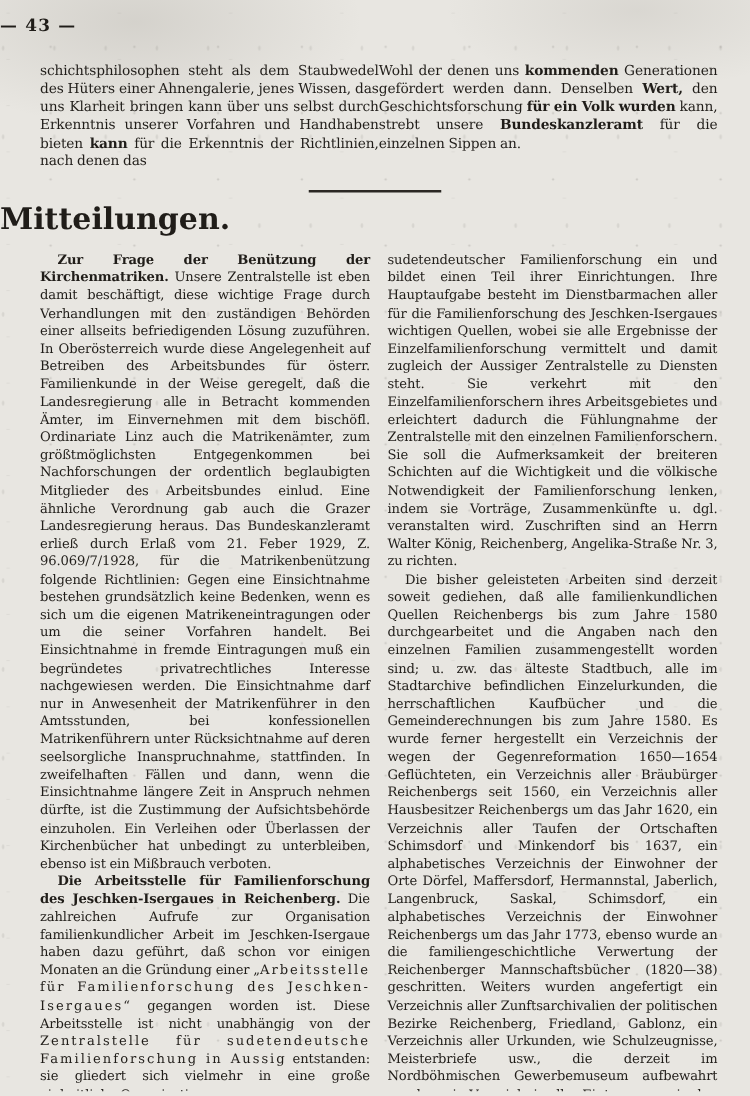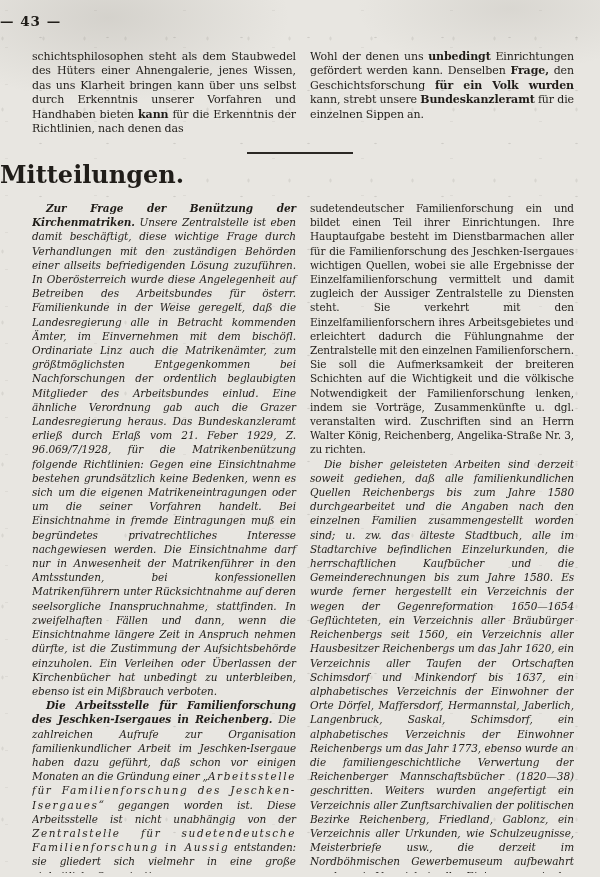--- a/index.html
+++ b/index.html
@@ -33,21 +33,20 @@
     font-size: 13.5px;
     font-weight: bold;
     letter-spacing: 1px;
   }
   .top-cols {
     position: absolute;
     top: 50px;
     left: 32px;
     right: 26px;
     display: flex;
-    gap: 14px;
   }
   .divider {
     position: absolute;
     top: 152px;
     left: 50%;
     transform: translateX(-50%);
     width: 106px;
     height: 0;
     border-top: 2px solid #2b2824;
   }
@@ -80,38 +79,37 @@
     text-align: justify;
     letter-spacing: -0.1px;
     word-spacing: -0.3px;
   }
   .top-cols .col p.para {
     font-size: 11px;
     line-height: 14.4px;
   }
   .col p.para.indent {
     text-indent: 14px;
-    font-style: italic;
   }
   .bold { font-weight: bold; }
   .spaced { letter-spacing: 1.6px; }
 </style>
 </head>
 <body>
 
 <div class="page">
 
   <div class="pagenum">— 43 —</div>
 
   <div class="top-cols">
     <div class="col">
         <p class="para"><span>schichtsphilosophen steht als dem Staubwedel des Hüters einer Ahnengalerie, jenes Wissen, das uns Klarheit bringen kann über uns selbst durch Erkenntnis unserer Vorfahren und Handhaben bieten </span><span class="bold">kann</span><span> für die Erkenntnis der Richtlinien, nach denen das</span></p>
       </div>
     <div class="col">
-        <p class="para"><span>Wohl der denen uns </span><span class="bold">unbedingt</span><span> Einrichtungen gefördert werden kann. Denselben </span><span class="bold">Frage,</span><span> den Geschichtsforschung </span><span class="bold">für ein Volk wurden</span><span> kann, strebt unsere </span><span class="bold">Bundeskanzleramt</span><span> für die einzelnen Sippen an.</span></p>
+        <p class="para"><span>Wohl der denen uns </span><span class="bold">kommenden</span><span> Generationen gefördert werden dann. Denselben </span><span class="bold">Wert,</span><span> den Geschichtsforschung </span><span class="bold">für ein Volk wurden</span><span> kann, strebt unsere </span><span class="bold">Bundeskanzleramt</span><span> für die einzelnen Sippen an.</span></p>
       </div>
   </div>
 
   <div class="divider"></div>
 
   <div class="heading">Mitteilungen.</div>
 
   <div class="main-cols">
     <div class="col">
         <p class="para indent"><span class="bold">Zur Frage der Benützung der Kirchenmatriken.</span><span> Unsere Zentralstelle ist eben damit beschäftigt, diese wichtige Frage durch Verhandlungen mit den zuständigen Behörden einer allseits befriedigenden Lösung zuzuführen. In Oberösterreich wurde diese Angelegenheit auf Betreiben des Arbeitsbundes für österr. Familienkunde in der Weise geregelt, daß die Landesregierung alle in Betracht kommenden Ämter, im Einvernehmen mit dem bischöfl. Ordinariate Linz auch die Matrikenämter, zum größtmöglichsten Entgegenkommen bei Nachforschungen der ordentlich beglaubigten Mitglieder des Arbeitsbundes einlud. Eine ähnliche Verordnung gab auch die Grazer Landesregierung heraus. Das Bundeskanzleramt erließ durch Erlaß vom 21. Feber 1929, Z. 96.069/7/1928, für die Matrikenbenützung folgende Richtlinien: Gegen eine Einsichtnahme bestehen grundsätzlich keine Bedenken, wenn es sich um die eigenen Matrikeneintragungen oder um die seiner Vorfahren handelt. Bei Einsichtnahme in fremde Eintragungen muß ein begründetes privatrechtliches Interesse nachgewiesen werden. Die Einsichtnahme darf nur in Anwesenheit der Matrikenführer in den Amtsstunden, bei konfessionellen Matrikenführern unter Rücksichtnahme auf deren seelsorgliche Inanspruchnahme, stattfinden. In zweifelhaften Fällen und dann, wenn die Einsichtnahme längere Zeit in Anspruch nehmen dürfte, ist die Zustimmung der Aufsichtsbehörde einzuholen. Ein Verleihen oder Überlassen der Kirchenbücher hat unbedingt zu unterbleiben, ebenso ist ein Mißbrauch verboten.</span></p>

